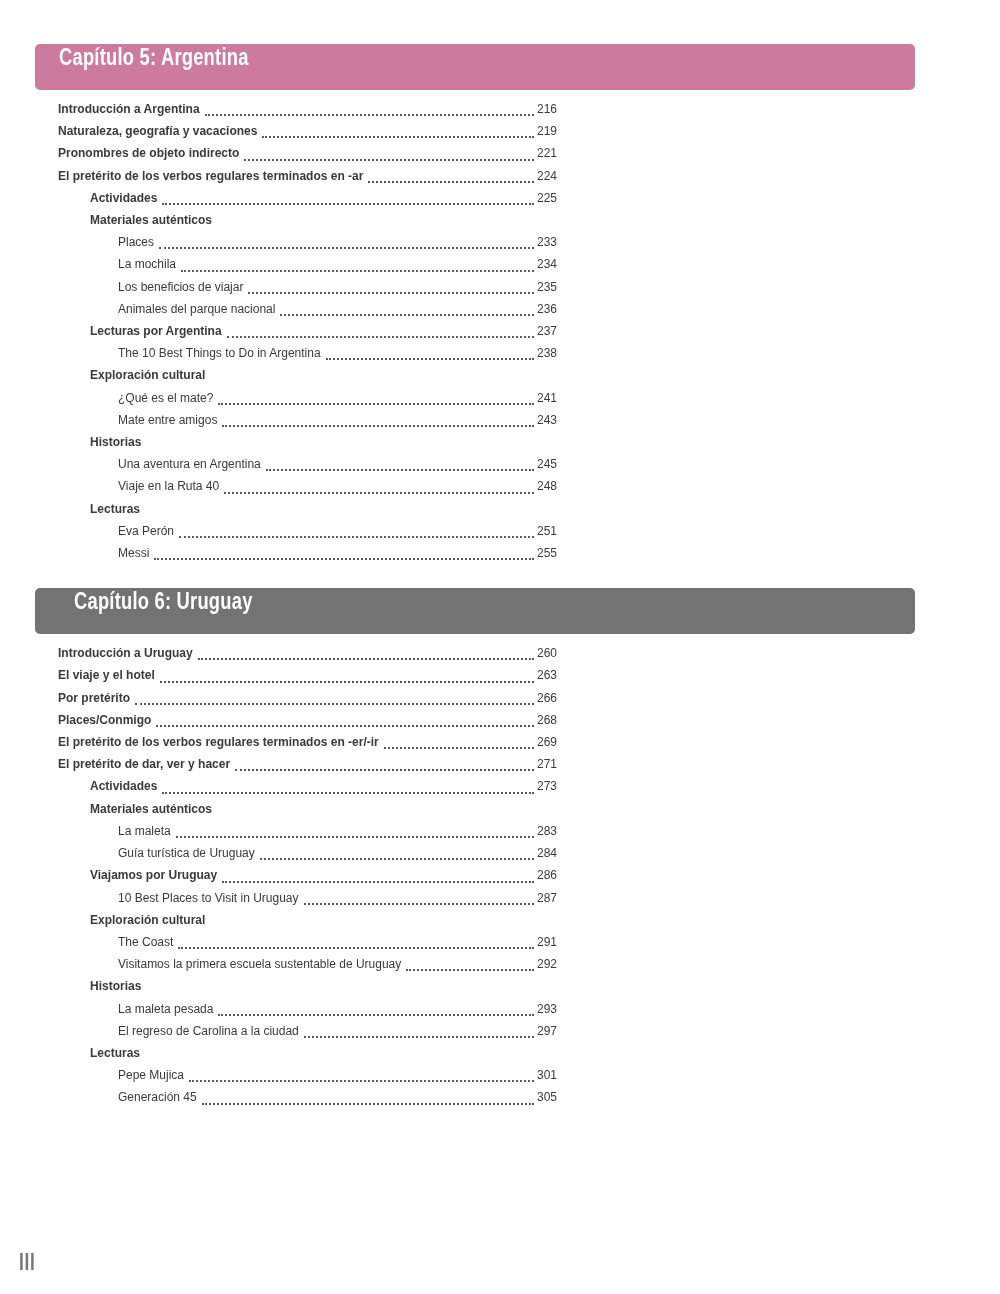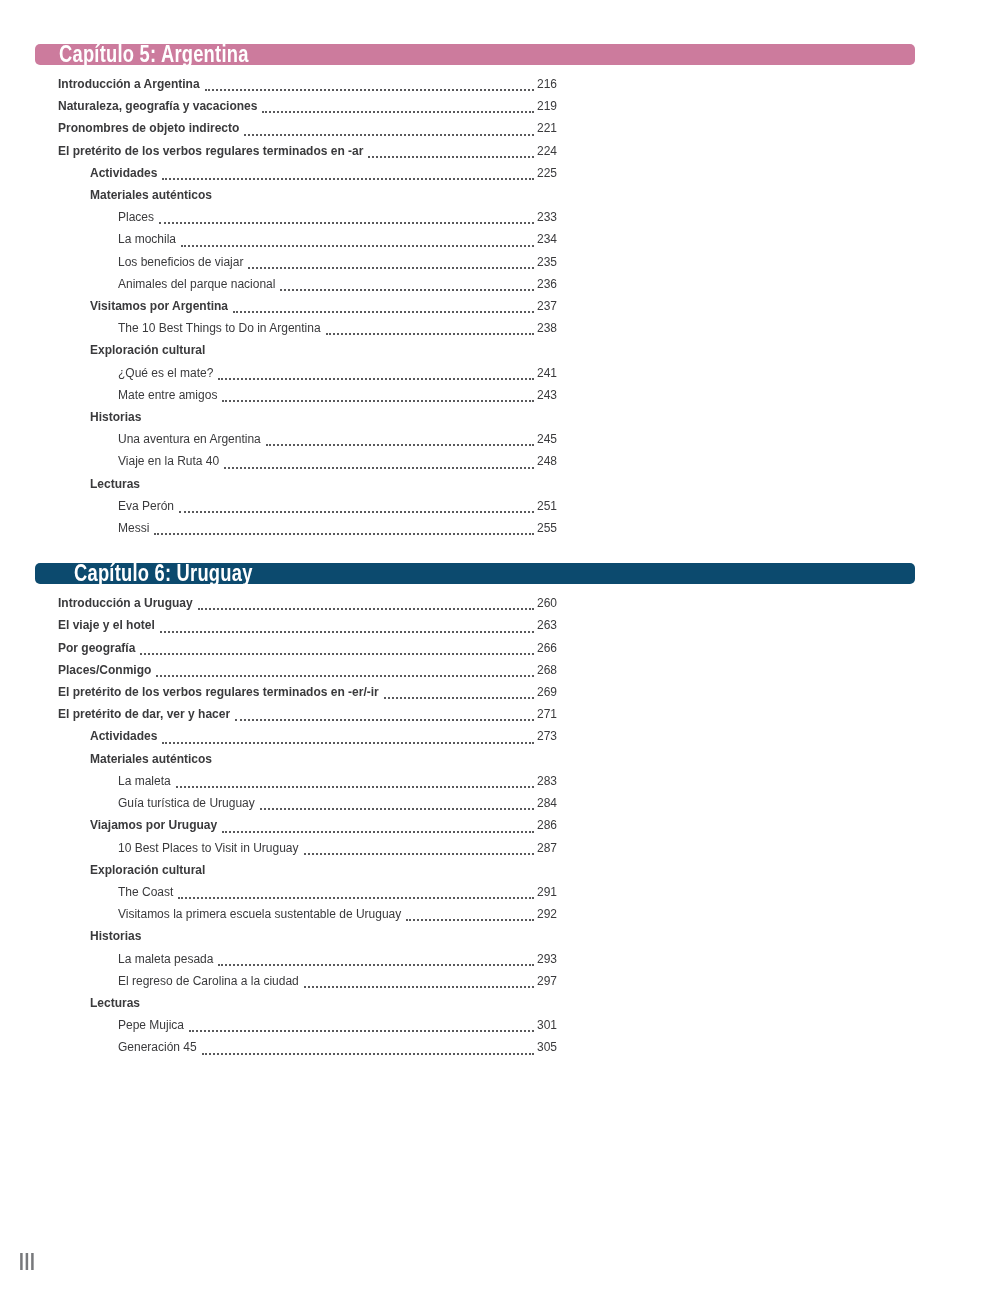--- a/index.html
+++ b/index.html
@@ -11,24 +11,24 @@
     font-family: "Liberation Sans", "DejaVu Sans", sans-serif;
     color: #3a3a3c;
   }
   .page { position: absolute; inset: 0; }
 
   .toc-section { width: 880px; margin-left: 35px; }
   .toc-section.first { margin-top: 44px; }
   .toc-section.second { margin-top: 24px; }
 
   .bar {
-    height: 21px;
+    height: 46px;
     border-radius: 5px;
     display: flex;
-    align-items: center;
+    align-items: flex-start;
     padding-left: 24px;
     box-sizing: border-box;
   }
   .bar-title {
     color: #ffffff;
     font-weight: bold;
     font-size: 23.5px;
     letter-spacing: 0.3px;
     display: inline-block;
     transform: scaleX(0.78);
@@ -128,21 +128,21 @@
           <span class="label">Los beneficios de viajar</span>
           <span class="leader"></span>
           <span class="page-num">235</span>
         </div>
         <div class="row lvl2">
           <span class="label">Animales del parque nacional</span>
           <span class="leader"></span>
           <span class="page-num">236</span>
         </div>
         <div class="row lvl1 bold">
-          <span class="label">Visitamos por Argentina</span>
+          <span class="label">Lecturas por Argentina</span>
           <span class="leader"></span>
           <span class="page-num">237</span>
         </div>
         <div class="row lvl2">
           <span class="label">The 10 Best Things to Do in Argentina</span>
           <span class="leader"></span>
           <span class="page-num">238</span>
         </div>
         <div class="row lvl1 bold">
           <span class="label">Exploración cultural</span>
@@ -180,36 +180,36 @@
         </div>
         <div class="row lvl2">
           <span class="label">Messi</span>
           <span class="leader"></span>
           <span class="page-num">255</span>
         </div>
       </div>
   </section>
 
   <section class="toc-section second">
-    <header class="bar" style="background-color: #0c4a6e; padding-left: 39px;">
+    <header class="bar" style="background-color: #737373; padding-left: 39px;">
       <span class="bar-title">Capítulo 6: Uruguay</span>
     </header>
     <div class="entries">
         <div class="row lvl0 bold">
           <span class="label">Introducción a Uruguay</span>
           <span class="leader"></span>
           <span class="page-num">260</span>
         </div>
         <div class="row lvl0 bold">
           <span class="label">El viaje y el hotel</span>
           <span class="leader"></span>
           <span class="page-num">263</span>
         </div>
         <div class="row lvl0 bold">
-          <span class="label">Por geografía</span>
+          <span class="label">Por pretérito</span>
           <span class="leader"></span>
           <span class="page-num">266</span>
         </div>
         <div class="row lvl0 bold">
           <span class="label">Places/Conmigo</span>
           <span class="leader"></span>
           <span class="page-num">268</span>
         </div>
         <div class="row lvl0 bold">
           <span class="label">El pretérito de los verbos regulares terminados en -er/-ir</span>

